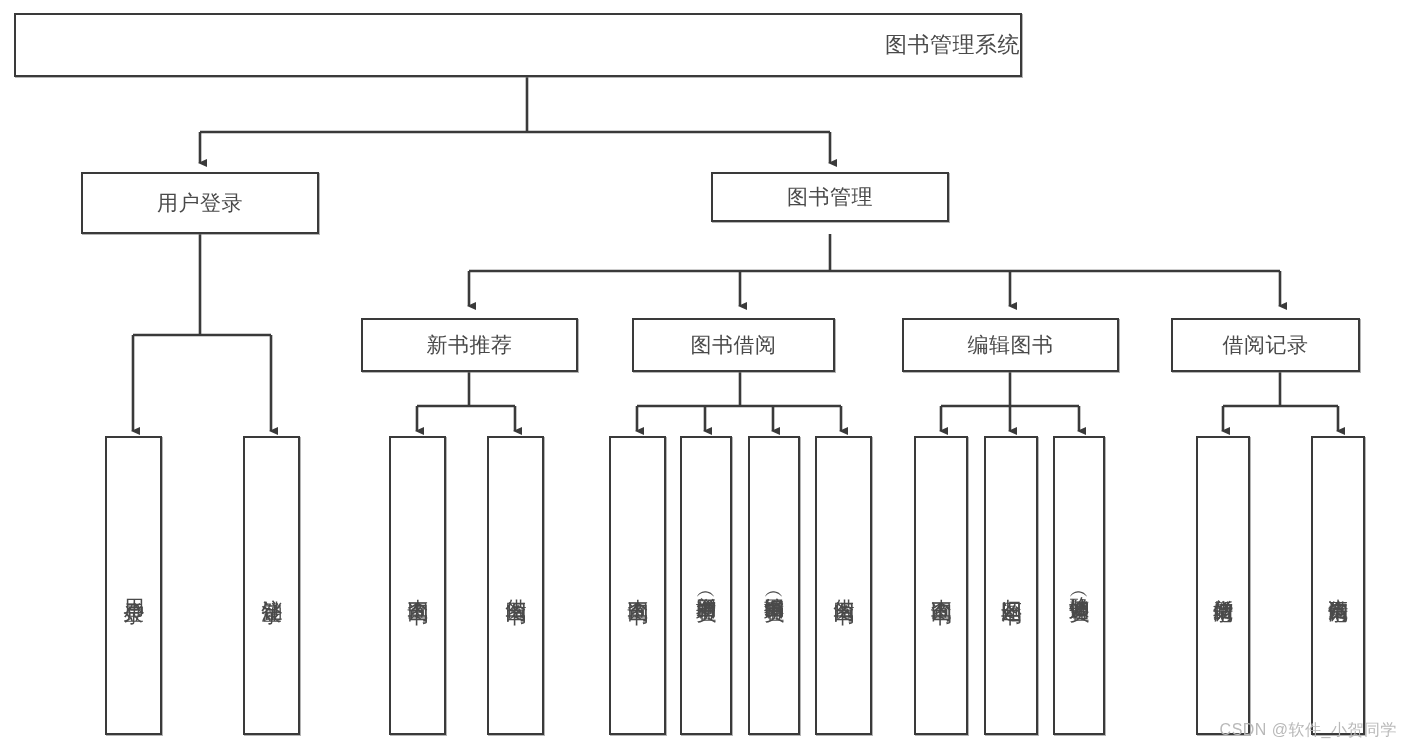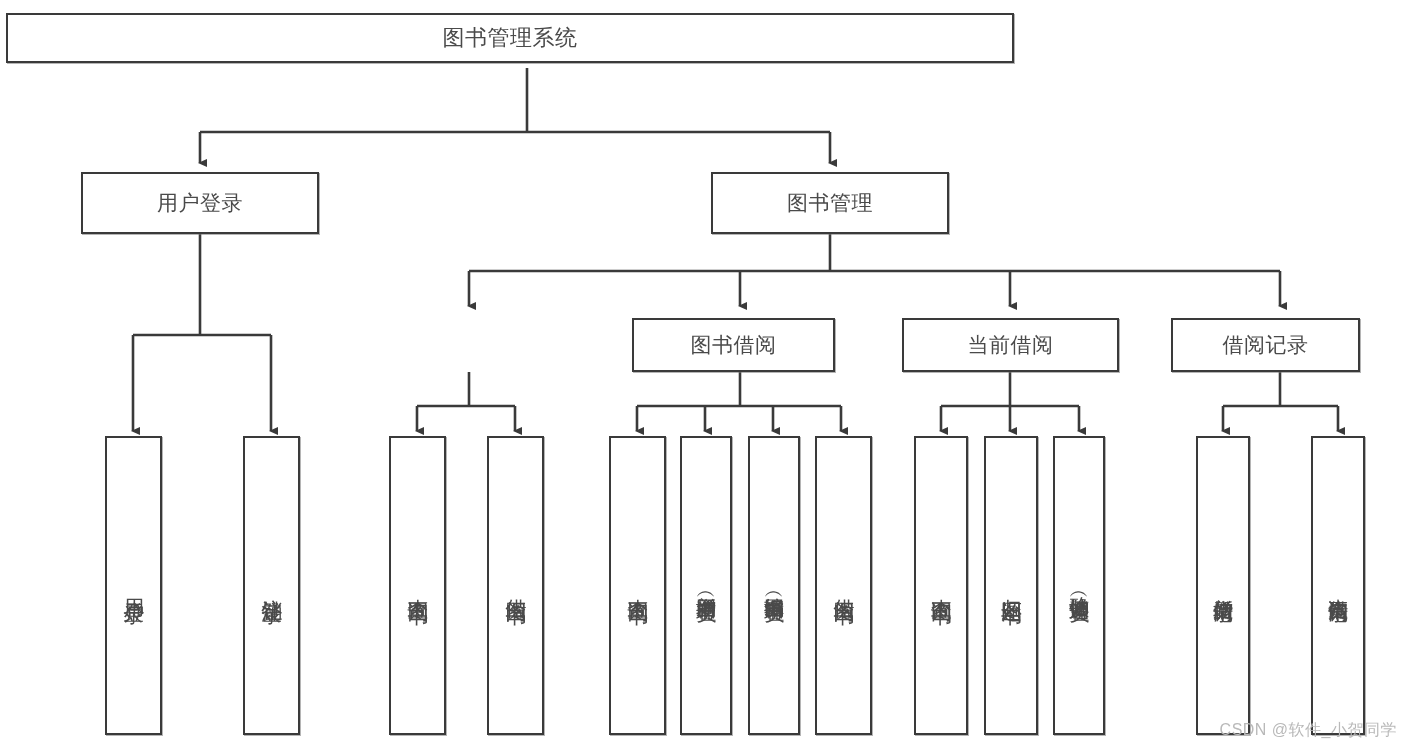--- a/index.html
+++ b/index.html
@@ -124,36 +124,39 @@
       <path d="M1010,406 L1010,431" marker-end="url(#arrow)"></path>
       <path d="M1079,406 L1079,431" marker-end="url(#arrow)"></path>
 
       <path d="M1280,372 L1280,406"></path>
       <path d="M1223,406 L1338,406"></path>
       <path d="M1223,406 L1223,431" marker-end="url(#arrow)"></path>
       <path d="M1338,406 L1338,431" marker-end="url(#arrow)"></path>
     </g>
   </svg>
 
-  <div class="node root horiz" style="left:6px; top:13px; width:1008px; height:50px;">
+  <div class="node root horiz" style="left:14px; top:13px; width:1008px; height:64px;justify-content:flex-end;">
     <span class="label">图书管理系统</span>
   </div>
 
   <div class="node horiz" style="left:81px; top:172px; width:238px; height:62px;">
     <span class="label">用户登录</span>
   </div>
-  <div class="node horiz" style="left:711px; top:172px; width:238px; height:62px;">
+  <div class="node horiz" style="left:711px; top:172px; width:238px; height:50px;">
     <span class="label">图书管理</span>
   </div>
 
+  <div class="node horiz" style="left:361px; top:318px; width:217px; height:54px;">
+    <span class="label">新书推荐</span>
+  </div>
   <div class="node horiz" style="left:632px; top:318px; width:203px; height:54px;">
     <span class="label">图书借阅</span>
   </div>
   <div class="node horiz" style="left:902px; top:318px; width:217px; height:54px;">
-    <span class="label">当前借阅</span>
+    <span class="label">编辑图书</span>
   </div>
   <div class="node horiz" style="left:1171px; top:318px; width:189px; height:54px;">
     <span class="label">借阅记录</span>
   </div>
 
   <div class="node vert" style="left:105px; top:436px; width:57px; height:299px;">
     <span class="label">用户登录</span>
   </div>
   <div class="node vert" style="left:243px; top:436px; width:57px; height:299px;">
     <span class="label">注销登录</span>

